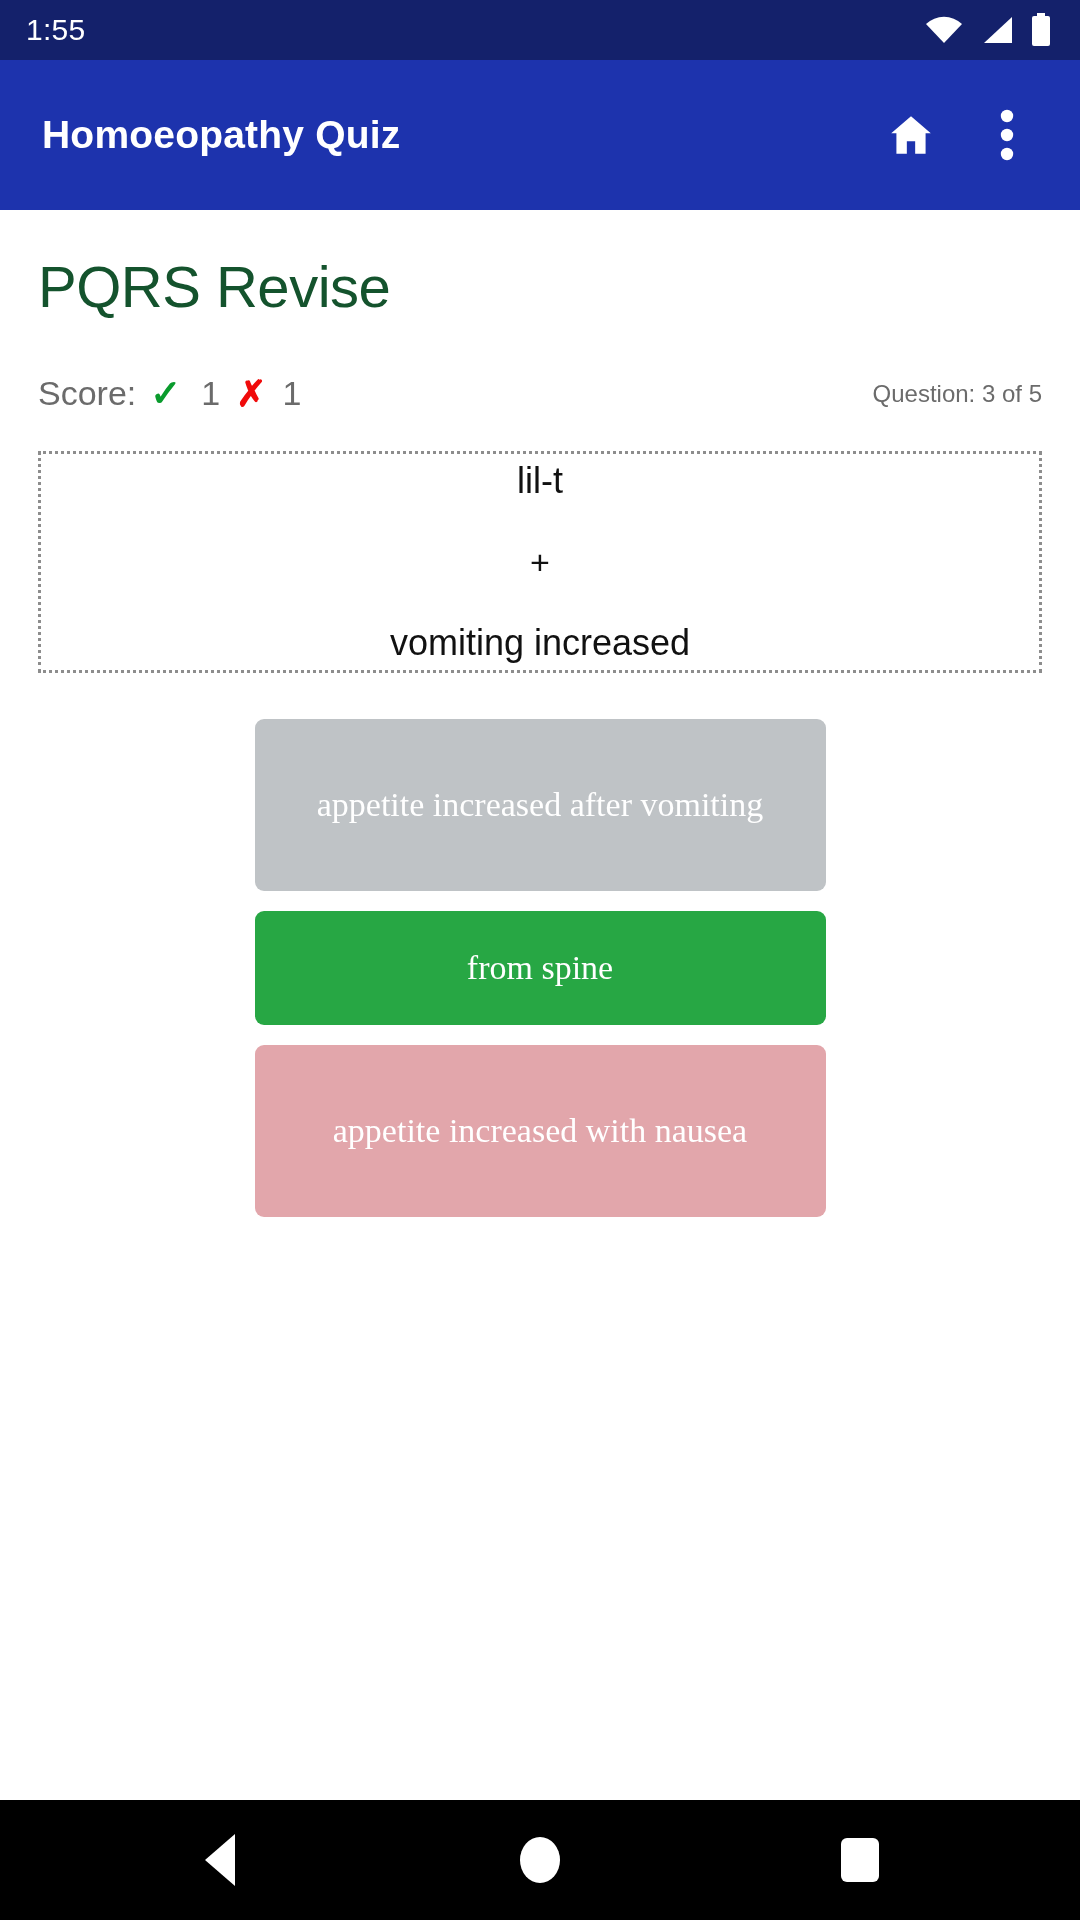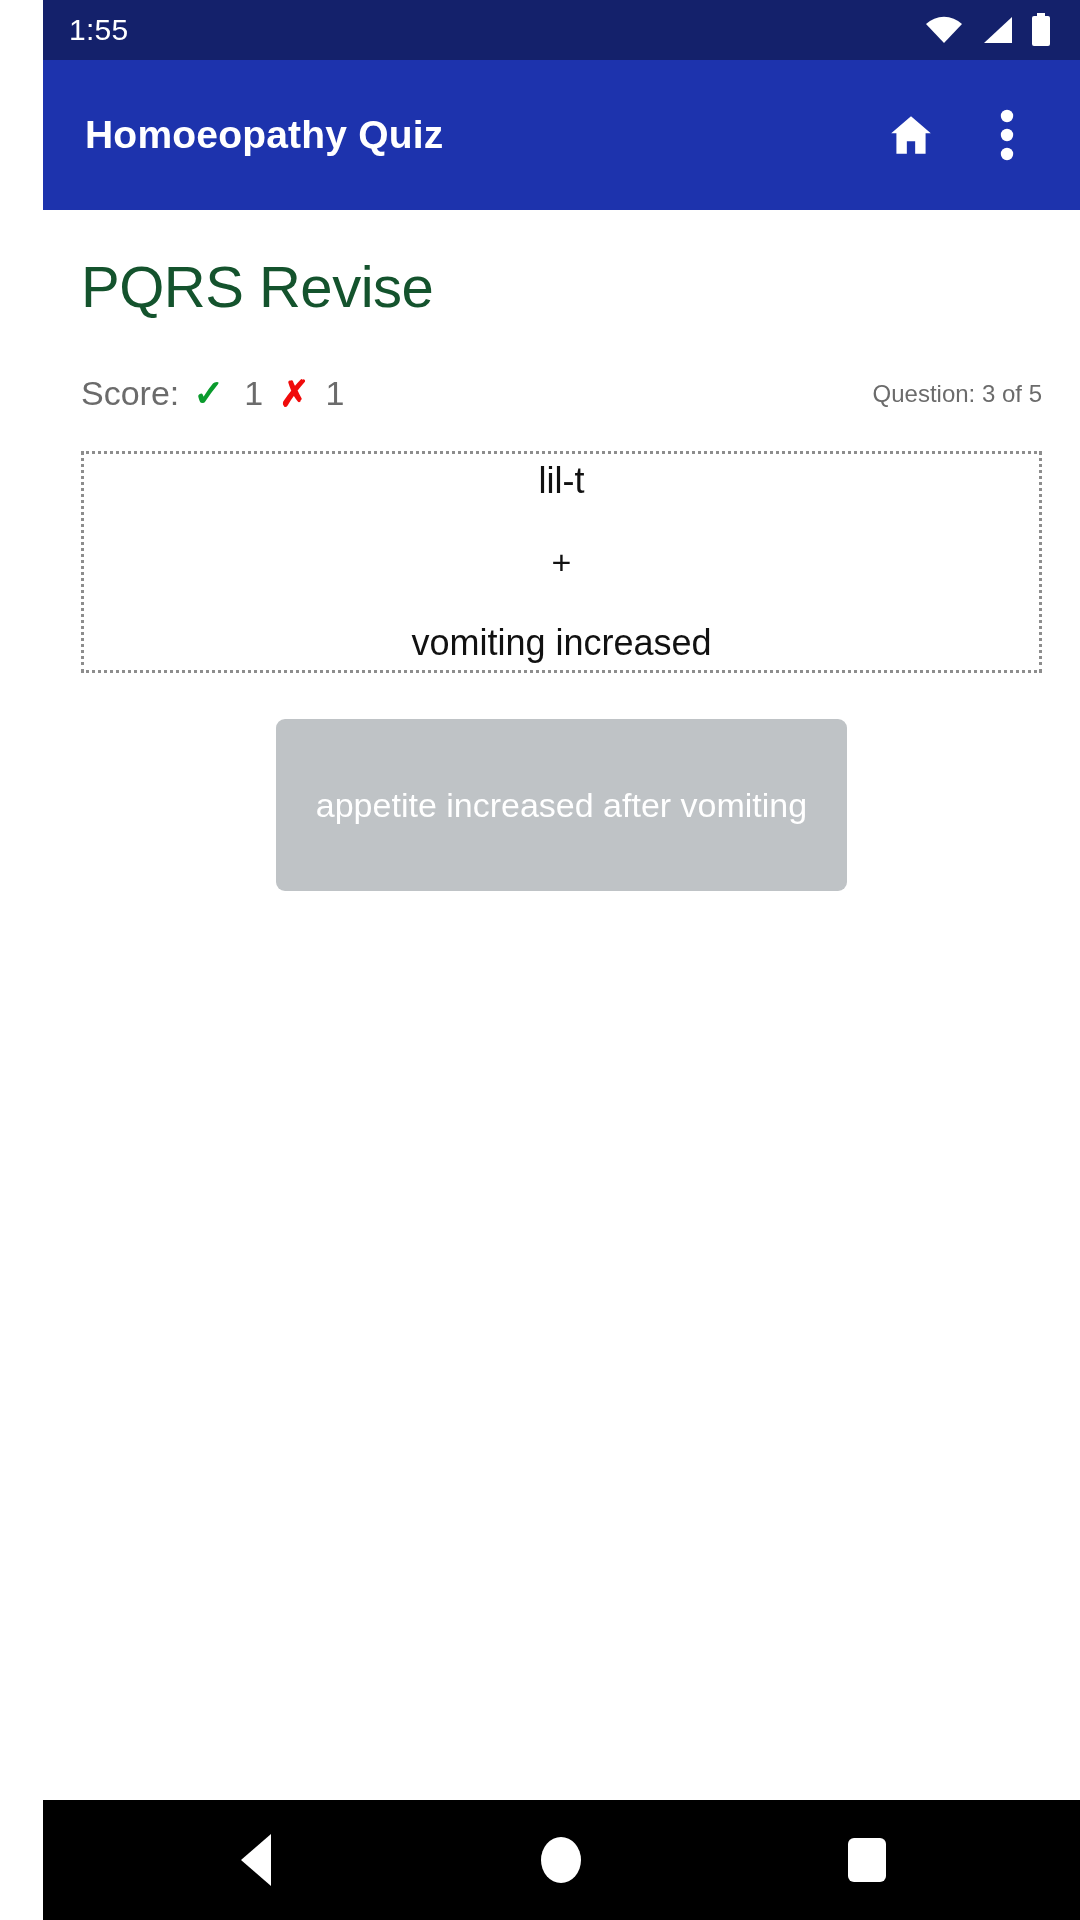--- a/index.html
+++ b/index.html
@@ -2,21 +2,21 @@
 <html><head>
 <meta charset="utf-8">
 <style>
   * { margin:0; padding:0; box-sizing:border-box; }
   html, body {
     width:1080px; height:1920px;
     background:#ffffff;
     font-family:"Liberation Sans", sans-serif;
     overflow:hidden;
   }
-  #screen { position:relative; width:1080px; height:1920px; display:flex; flex-direction:column;padding-left:43px; }
+  #screen { position:relative; width:1080px; height:1920px; display:flex; flex-direction:column; }
 
   
   .status-bar {
     height:60px; background:#14216b; flex:0 0 60px;
     display:flex; align-items:center; justify-content:space-between;
     padding:0 28px 0 26px;
   }
   .status-clock { color:#ffffff; font-size:30px; letter-spacing:.3px; }
   .status-icons { display:flex; align-items:center; gap:16px; }
   .status-icons svg { display:block; }
@@ -68,21 +68,21 @@
   }
   .q-line { color:#111111; font-size:36px; line-height:1.0; text-align:center; }
   .q-line.a { margin-bottom:30px; }
   .q-line.plus { font-size:34px; margin-bottom:30px; }
 
   
   .options { margin-top:46px; display:flex; flex-direction:column; align-items:center; gap:20px; }
   .option {
     width:571px; border:none; border-radius:9px; cursor:pointer;
     color:#ffffff; font-size:34px; line-height:1.55;
-    font-family:Liberation Sans, sans-serif;
+    font-family:Liberation Serif, serif;
     display:flex; align-items:center; justify-content:center; text-align:center;
     padding:18px 30px;
   }
   .option.two-line { height:172px; }
   .option.one-line { height:114px; }
   .option.neutral { background:#bfc3c6; }
   .option.correct { background:#27a744; }
   .option.wrong   { background:#e2a6ab; }
 
   
@@ -168,20 +168,22 @@
     </div>
 
     <div class="question-card">
       <div class="q-line a">lil-t</div>
       <div class="q-line plus">+</div>
       <div class="q-line">vomiting increased</div>
     </div>
 
     <div class="options">
       <button class="option neutral two-line">appetite increased after vomiting</button>
+      <button class="option correct one-line">from spine</button>
+      <button class="option wrong two-line">appetite increased with nausea</button>
     </div>
 
   </div>
 
   <div class="nav-bar">
     <button class="nav-btn">
       <span class="nav-back"></span>
     </button>
     <button class="nav-btn">
       <span class="nav-home"></span>

